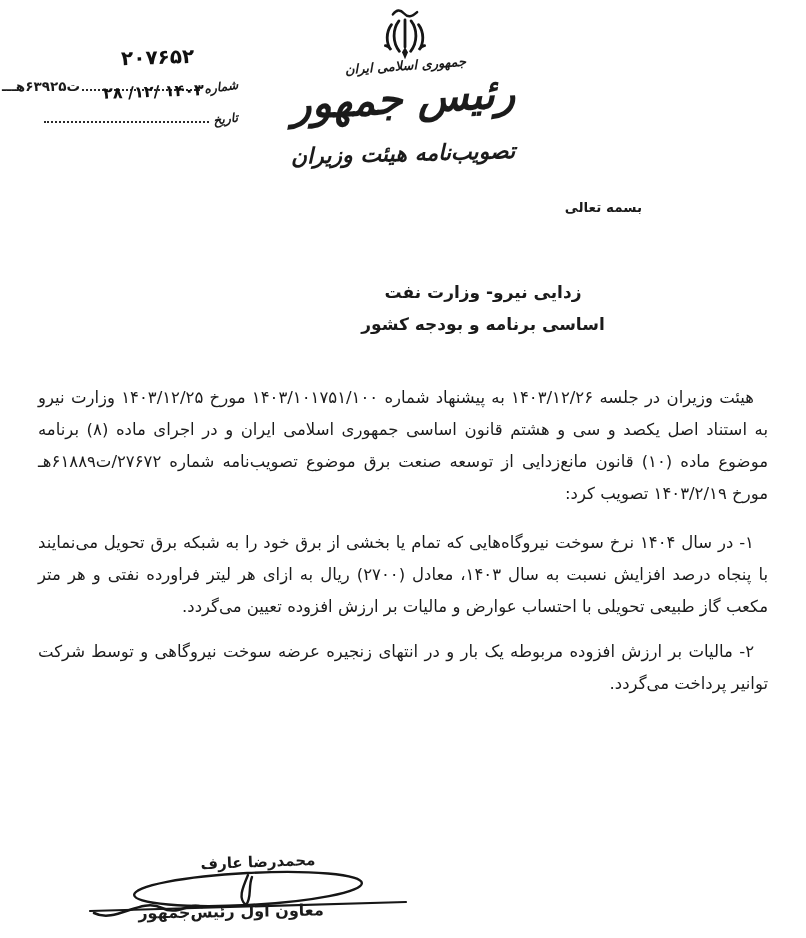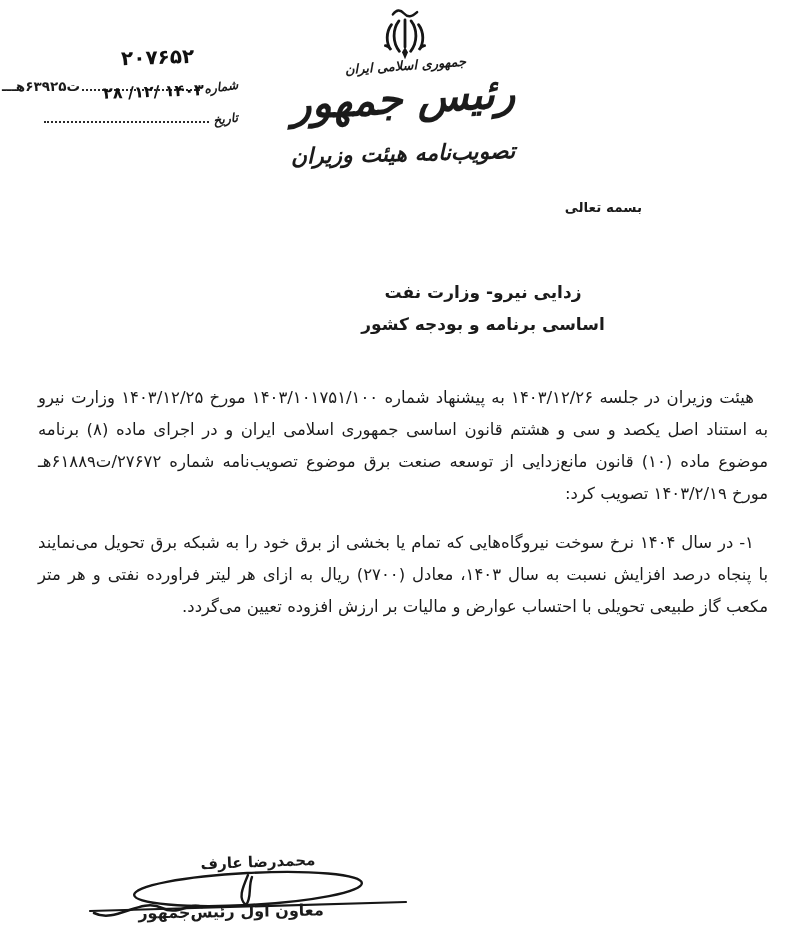--- a/index.html
+++ b/index.html
@@ -126,20 +126,21 @@
   <div class="besmele">بسمه تعالی</div>
 
   <div class="addressees">
     <div>زدایی نیرو- وزارت نفت</div>
     <div>اساسی برنامه و بودجه کشور</div>
   </div>
 
   <div class="body-text">
     <p class="intro">هیئت وزیران در جلسه ۱۴۰۳/۱۲/۲۶ به پیشنهاد شماره ۱۴۰۳/۱۰۱۷۵۱/۱۰۰ مورخ ۱۴۰۳/۱۲/۲۵ وزارت نیرو به استناد اصل یکصد و سی و هشتم قانون اساسی جمهوری اسلامی ایران و در اجرای ماده (۸) برنامه موضوع ماده (۱۰) قانون مانع‌زدایی از توسعه صنعت برق موضوع تصویب‌نامه شماره ۲۷۶۷۲/ت۶۱۸۸۹هـ مورخ ۱۴۰۳/۲/۱۹ تصویب کرد:</p>
     <p>۱- در سال ۱۴۰۴ نرخ سوخت نیروگاه‌هایی که تمام یا بخشی از برق خود را به شبکه برق تحویل می‌نمایند با پنجاه درصد افزایش نسبت به سال ۱۴۰۳، معادل (۲۷۰۰) ریال به ازای هر لیتر فراورده نفتی و هر متر مکعب گاز طبیعی تحویلی با احتساب عوارض و مالیات بر ارزش افزوده تعیین می‌گردد.</p>
+    <p>۲- مالیات بر ارزش افزوده مربوطه یک بار و در انتهای زنجیره عرضه سوخت نیروگاهی و توسط شرکت توانیر پرداخت می‌گردد.</p>
   </div>
 
   <div class="sigblock">
     <svg class="sig-svg" width="320" height="92" viewBox="0 0 320 92">
       <ellipse class="ink" stroke-width="2.4" cx="160" cy="44" rx="114" ry="16" transform="rotate(-3 160 44)"></ellipse>
       <path class="ink" stroke-width="2.4" d="M160,30 C154,44 150,54 158,60 C164,53 160,42 164,32"></path>
       <path class="ink" stroke-width="2.6" d="M6,68 C28,79 52,52 74,63 C90,71 100,57 114,62"></path>
       <path class="ink" stroke-width="2.2" d="M2,66 L318,57"></path>
     </svg>
     <div class="sig-name">محمدرضا عارف</div>

